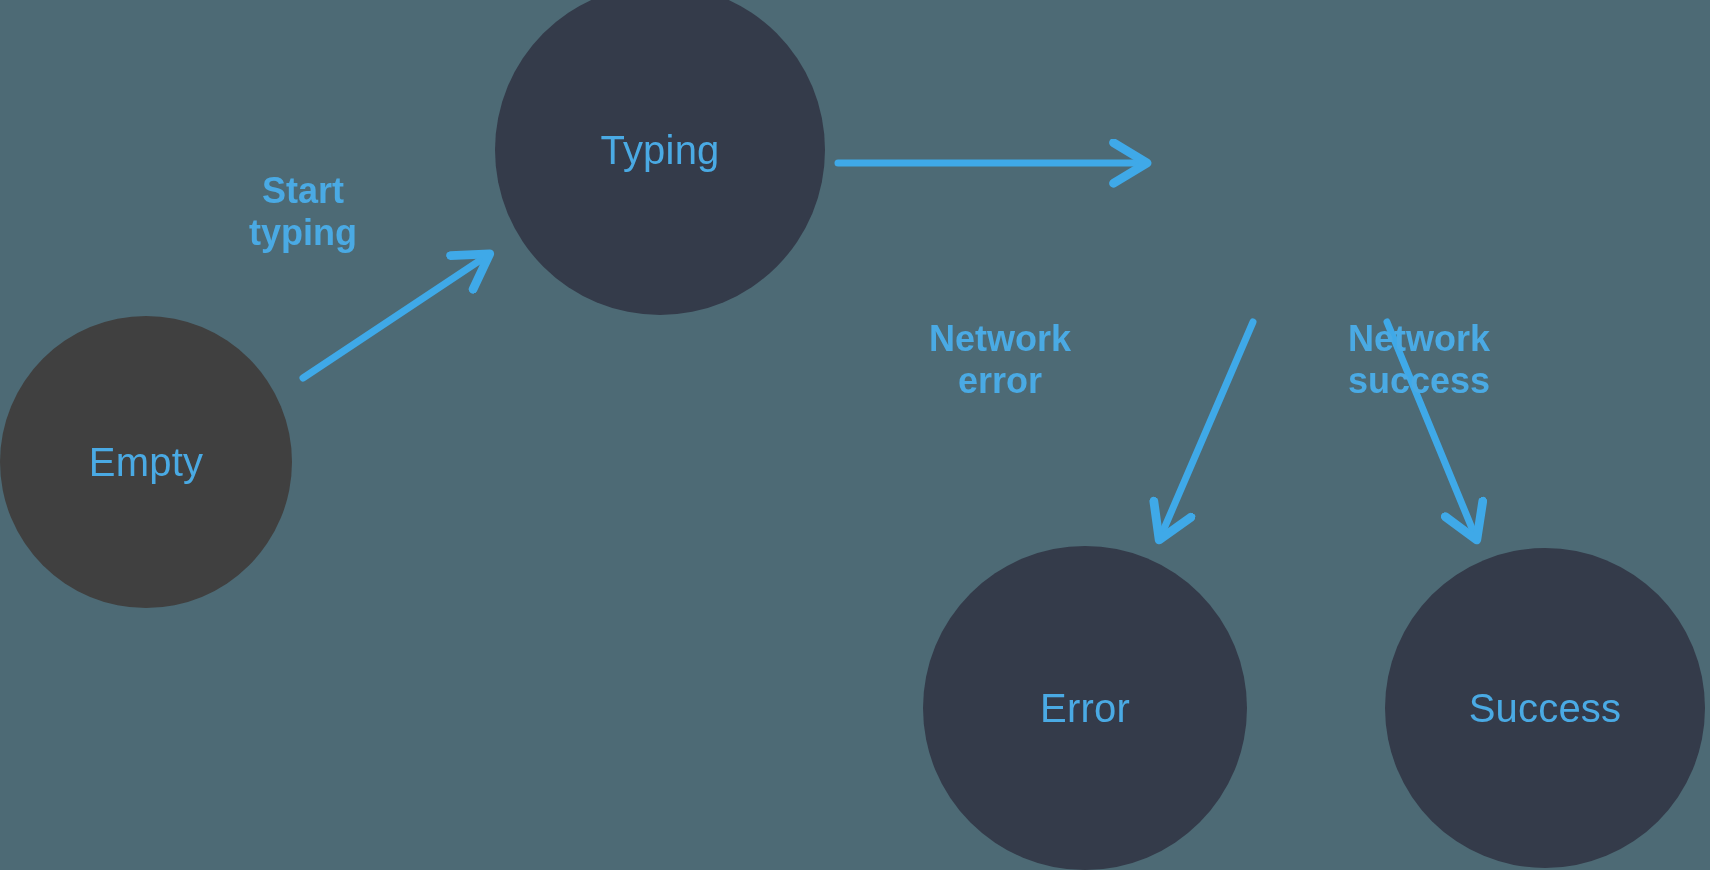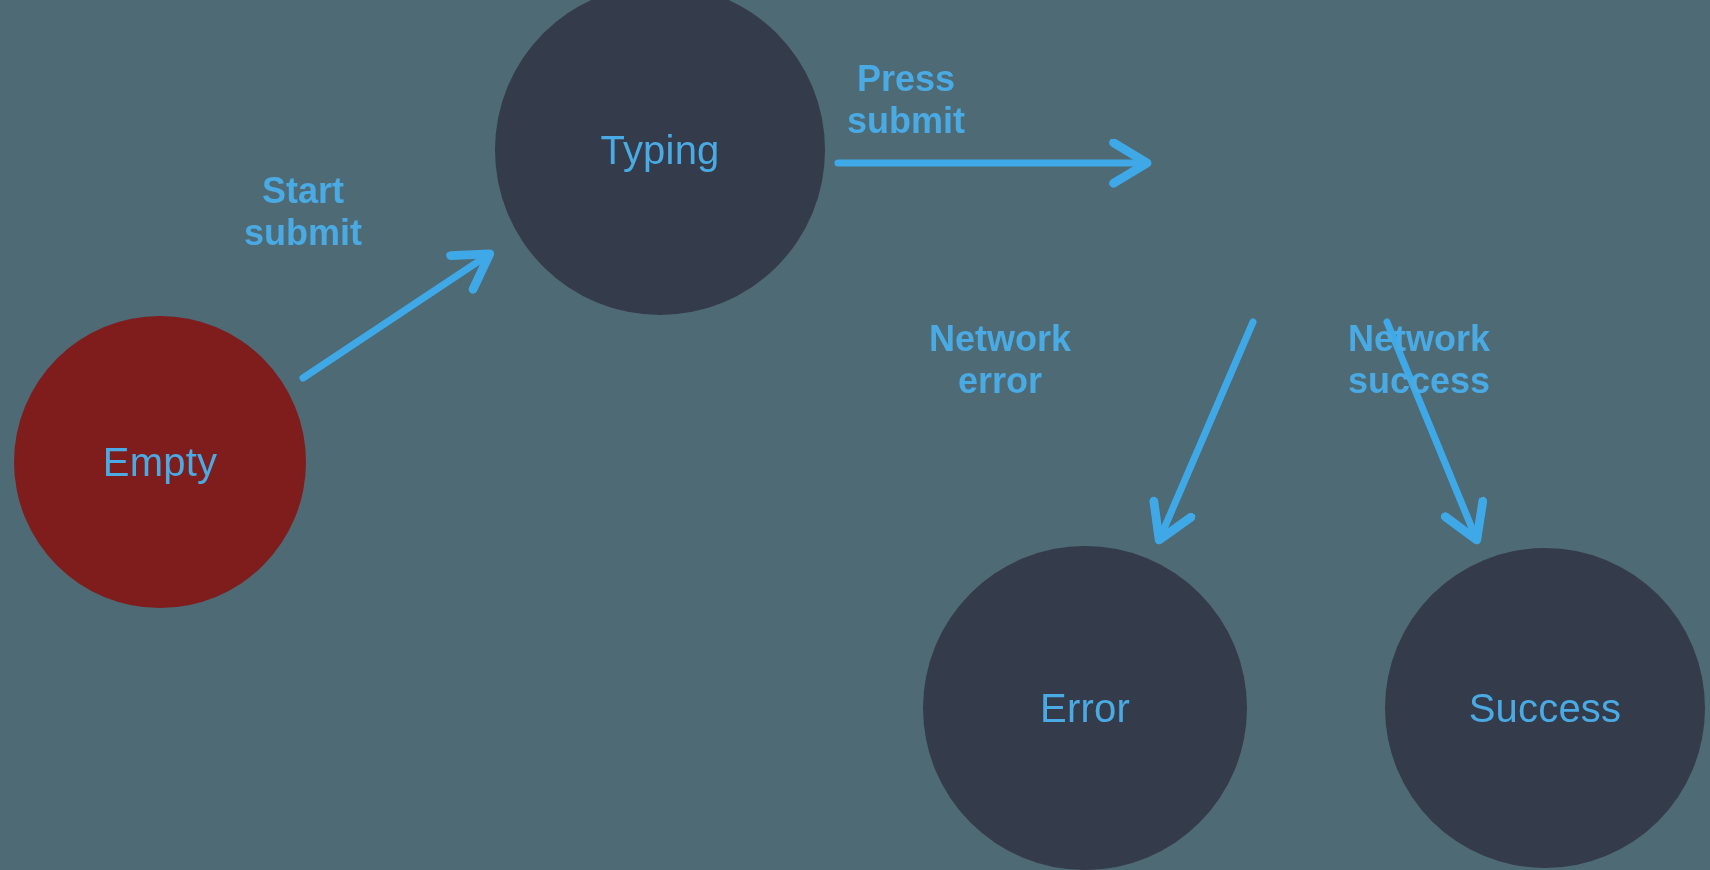--- a/index.html
+++ b/index.html
@@ -62,34 +62,33 @@
         <path d="M 0.6 0.6 L 5.4 3.5 L 0.6 6.4" fill="none" stroke="#3fa9e8" stroke-width="1.25" stroke-linecap="round" stroke-linejoin="round"></path>
       </marker>
     </defs>
 
     <line class="edge-line" stroke="#3fa9e8" stroke-width="7" stroke-linecap="round" marker-end="url(#arrowhead)" x1="303" y1="378" x2="488" y2="255"></line>
     <line class="edge-line" stroke="#3fa9e8" stroke-width="7" stroke-linecap="round" marker-end="url(#arrowhead)" x1="838" y1="163" x2="1145" y2="163"></line>
     <line class="edge-line" stroke="#3fa9e8" stroke-width="7" stroke-linecap="round" marker-end="url(#arrowhead)" x1="1253" y1="322" x2="1160" y2="538"></line>
     <line class="edge-line" stroke="#3fa9e8" stroke-width="7" stroke-linecap="round" marker-end="url(#arrowhead)" x1="1387" y1="322" x2="1476" y2="538"></line>
   </svg>
 
-  <div class="state-node" style="left: 14px; top: 316px; width: 292px; height: 292px; background: #7f1d1d;">
+  <div class="state-node" style="left: 0; top: 316px; width: 292px; height: 292px; background: #404040;">
     <span class="state-label">Empty</span>
   </div>
   <div class="state-node" style="left: 495px; top: -15px; width: 330px; height: 330px; background: rgb(52, 59, 74);">
     <span class="state-label">Typing</span>
   </div>
   <div class="state-node" style="left: 923px; top: 546px; width: 324px; height: 324px; background: rgb(52, 59, 74);">
     <span class="state-label">Error</span>
   </div>
   <div class="state-node" style="left: 1385px; top: 548px; width: 320px; height: 320px; background: rgb(52, 59, 74);">
     <span class="state-label">Success</span>
   </div>
 
   <div class="edge-label" style="left: 243px; top: 170px; width: 120px;">Start
-submit</div>
-  <div class="edge-label" style="left: 795px; top: 58px; width: 222px;">Press submit</div>
+typing</div>
   <div class="edge-label" style="left: 920px; top: 318px; width: 160px;">Network
 error</div>
   <div class="edge-label" style="left: 1338px; top: 318px; width: 162px;">Network
 success</div>
 
 </div>
 
 </body></html>

